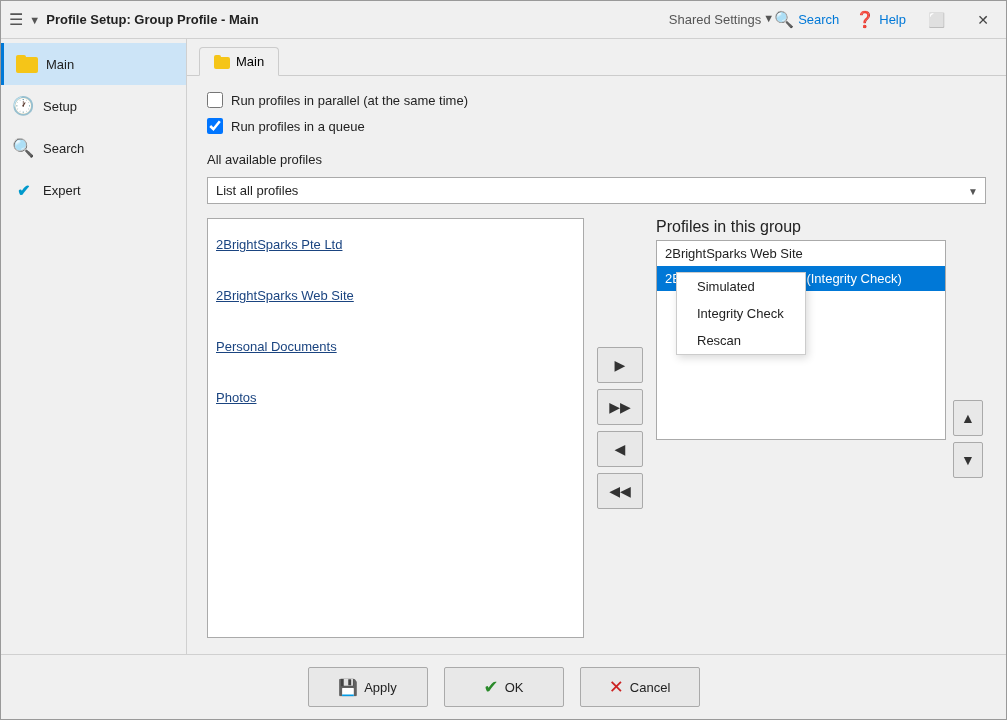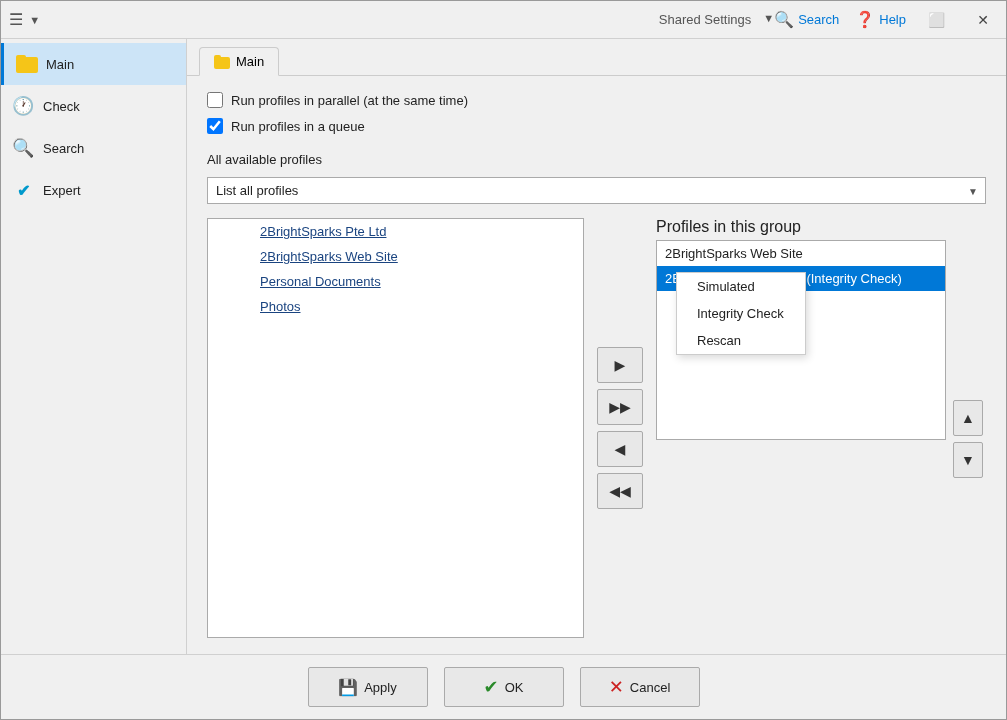--- a/index.html
+++ b/index.html
@@ -40,21 +40,21 @@
       color: #222;
     }
     .titlebar-center {
       display: flex;
       align-items: center;
       gap: 6px;
     }
     .shared-settings {
       display: flex;
       align-items: flex-start;
-      gap: 12px;
+      gap: 2px;
       color: #555;
       font-size: 13px;
     }
     .titlebar-right {
       display: flex;
       align-items: center;
       gap: 16px;
     }
     .titlebar-action {
       display: flex;
@@ -273,27 +273,26 @@
       min-height: 0;
     }
     .profile-list {
       border: 1px solid #aaa;
       background: white;
       overflow-y: auto;
       flex: 1;
       min-height: 200px;
     }
     .profile-list-item {
-      padding: 5px 8px;
+      padding: 18px 8px;
       font-size: 13px;
       color: #1a4480;
       cursor: pointer;
       text-decoration: underline;
       white-space: nowrap;
-      margin-left: 44px;
     }
 
     .transfer-btns {
       display: flex;
       flex-direction: column;
       gap: 6px;
       justify-content: center;
       align-items: center;
       width: 56px;
       flex-shrink: 0;
@@ -409,20 +408,21 @@
   </style>
 </head>
 <body>
 
 <div class="window">
 
   <div class="titlebar">
     <div class="titlebar-left">
       <span class="hamburger-icon">☰</span>
       <span style="font-size:11px;color:#555;">▼</span>
+      <span class="titlebar-title">Profile Setup: Group Profile - Main</span>
     </div>
     <div class="titlebar-center">
       <div class="shared-settings">
         <span>Shared Settings</span>
         <span class="dropdown-caret">▼</span>
       </div>
     </div>
     <div class="titlebar-right">
       <div class="titlebar-action">
         <span style="font-size:16px;">🔍</span>
@@ -441,21 +441,21 @@
 
     <div class="sidebar">
       <div class="sidebar-item active">
         <span class="icon">
           <div class="folder-icon"></div>
         </span>
         <span>Main</span>
       </div>
       <div class="sidebar-item">
         <span class="icon clock-icon">🕐</span>
-        <span>Check</span>
+        <span>Setup</span>
       </div>
       <div class="sidebar-item">
         <span class="icon search-icon-blue">🔍</span>
         <span>Search</span>
       </div>
       <div class="sidebar-item">
         <span class="icon check-icon-blue">✔</span>
         <span>Expert</span>
       </div>
     </div>

